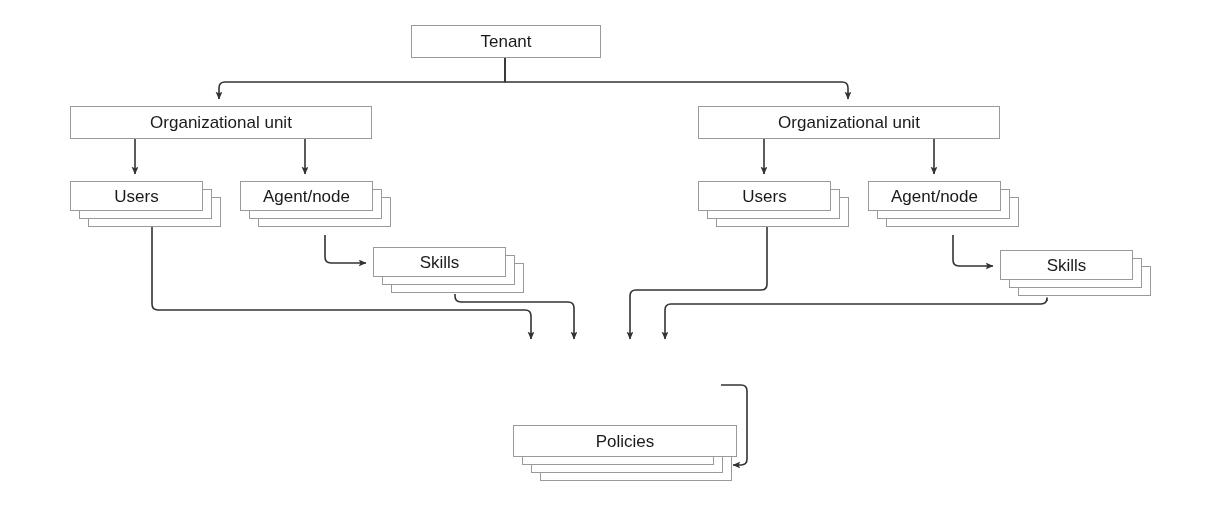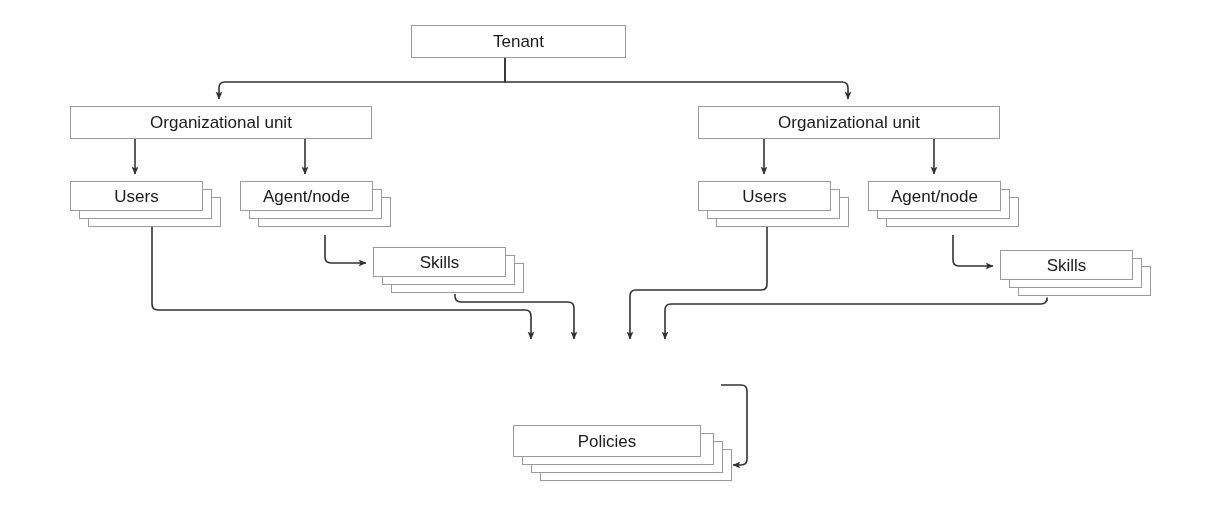--- a/index.html
+++ b/index.html
@@ -69,21 +69,21 @@
 
       <path d="M767,227 L767,284 Q767,290 761,290 L636,290 Q630,290 630,296 L630,339" marker-end="url(#ah)"></path>
 
       <path d="M1047,301 L1047,298 Q1047,304 1041,304 L671,304 Q665,304 665,310 L665,339" marker-end="url(#ah)"></path>
 
       <path d="M721,385 L741,385 Q747,385 747,391 L747,459 Q747,465 741,465 L733,465" marker-end="url(#ah)"></path>
     </g>
   </svg>
 
   <div class="node" style="left:411px;top:25px;width:190px;height:33px;">
-    <div class="face" style="width:215px;height:33px;">
+    <div class="face" style="width:190px;height:33px;">
       <span>Tenant</span>
     </div>
   </div>
 
   <div class="node" style="left:70px;top:106px;width:302px;height:33px;">
     <div class="face" style="width:302px;height:33px;">
       <span>Organizational unit</span>
     </div>
   </div>
 
@@ -139,18 +139,18 @@
     <div class="face" style="width:133px;height:30px;">
       <span>Skills</span>
     </div>
   </div>
 
 
   <div class="node" style="left:513px;top:425px;width:215px;height:60px;">
     <div class="shadow" style="left:27px;top:24px;width:192px;height:32px;"></div>
     <div class="shadow" style="left:18px;top:16px;width:192px;height:32px;"></div>
     <div class="shadow" style="left:9px;top:8px;width:192px;height:32px;"></div>
-    <div class="face" style="width:188px;height:32px;">
+    <div class="face" style="width:224px;height:32px;">
       <span>Policies</span>
     </div>
   </div>
 
 </div>
 
 </body></html>

